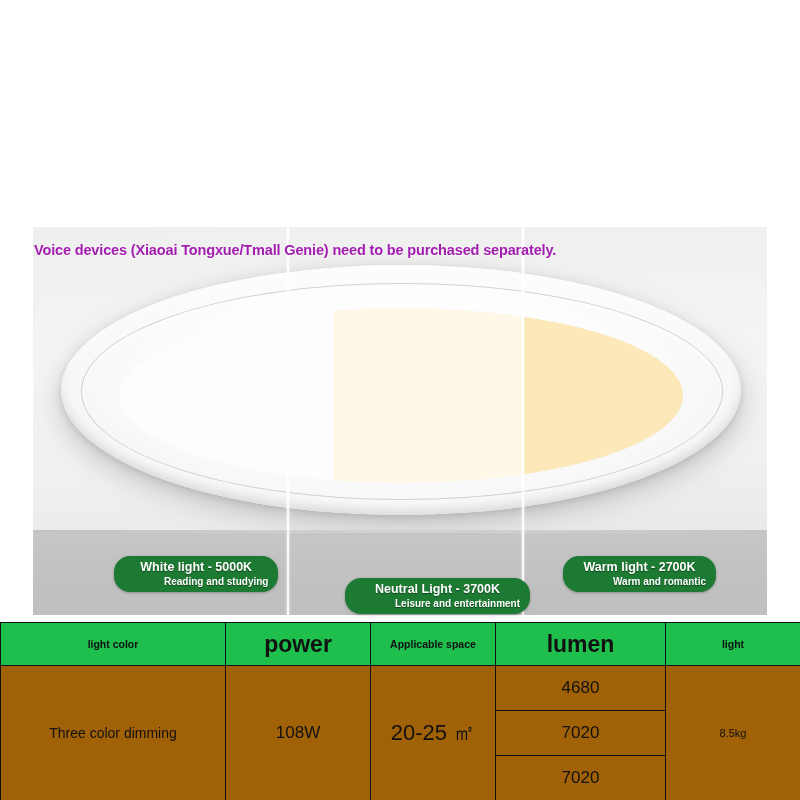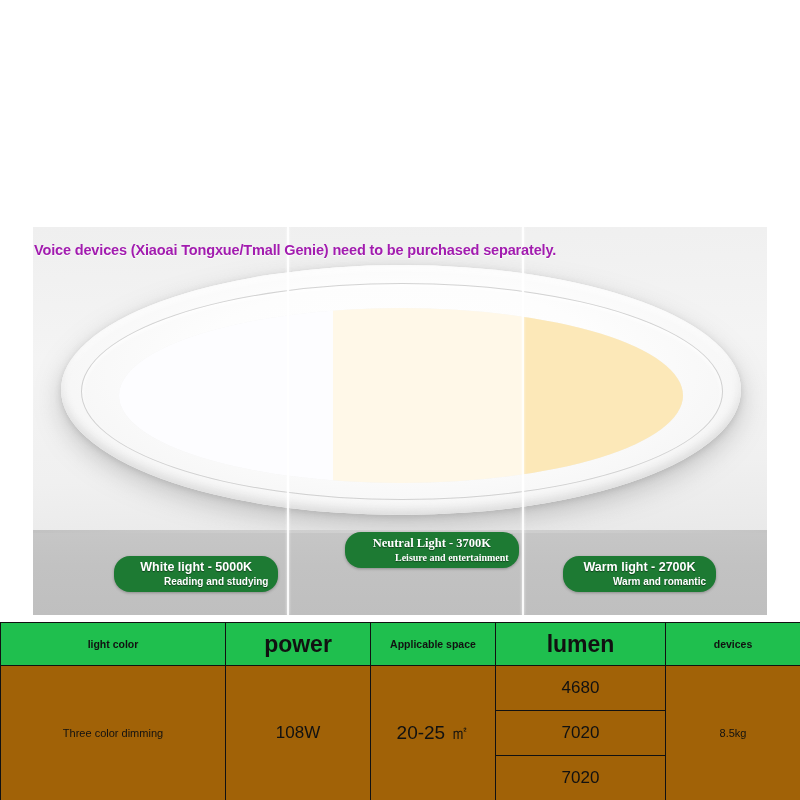--- a/index.html
+++ b/index.html
@@ -165,21 +165,21 @@
     height: 20px;
     background: #1d7a33;
     border-bottom-left-radius: 16px 14px;
     border-bottom-right-radius: 16px 14px;
     z-index: -1;
   }
   .badge::before { left: 4px; }
   .badge::after  { right: 4px; }
 
   #badge-white   { left: 114px; top: 556px; }
-  #badge-neutral { left: 345px; top: 532px; font-family: Liberation Serif, serif; }
+  #badge-neutral { left: 345px; top: 578px; }
   #badge-warm    { left: 563px; top: 556px; }
 
   
   #spec-table {
     position: absolute;
     left: 0;
     top: 622px;
     width: 800px;
     border-collapse: collapse;
     table-layout: fixed;
@@ -196,23 +196,23 @@
     height: 40px;
     font-weight: 700;
   }
   th.h-small { font-size: 10.5px; }
   th.h-big   { font-size: 23px; }
 
   #spec-table tbody td {
     background: #a16207;
     height: 42px;
   }
-  td.c-light  { font-size: 11px; }
+  td.c-light  { font-size: 14px; }
   td.c-power  { font-size: 17px; }
-  td.c-space  { font-size: 19px; }
+  td.c-space  { font-size: 22px; }
   td.c-lumen  { font-size: 17px; }
   td.c-weight { font-size: 11px; }
 
   .col-light  { width: 225px; }
   .col-power  { width: 145px; }
   .col-space  { width: 125px; }
   .col-lumen  { width: 170px; }
   .col-weight { width: 135px; }
 </style>
 </head>
@@ -263,21 +263,21 @@
       <col class="col-space">
       <col class="col-lumen">
       <col class="col-weight">
   </colgroup>
   <thead>
     <tr>
       <th class="h-small">light color</th>
       <th class="h-big">power</th>
       <th class="h-small">Applicable space</th>
       <th class="h-big">lumen</th>
-      <th class="h-small">devices</th>
+      <th class="h-small">light</th>
     </tr>
   </thead>
   <tbody>
     <tr>
       <td class="c-light" rowspan="3">Three color dimming</td>
       <td class="c-power" rowspan="3">108W</td>
       <td class="c-space" rowspan="3">20-25 ㎡</td>
       <td class="c-lumen">4680</td>
       <td class="c-weight" rowspan="3">8.5kg</td>
     </tr>

